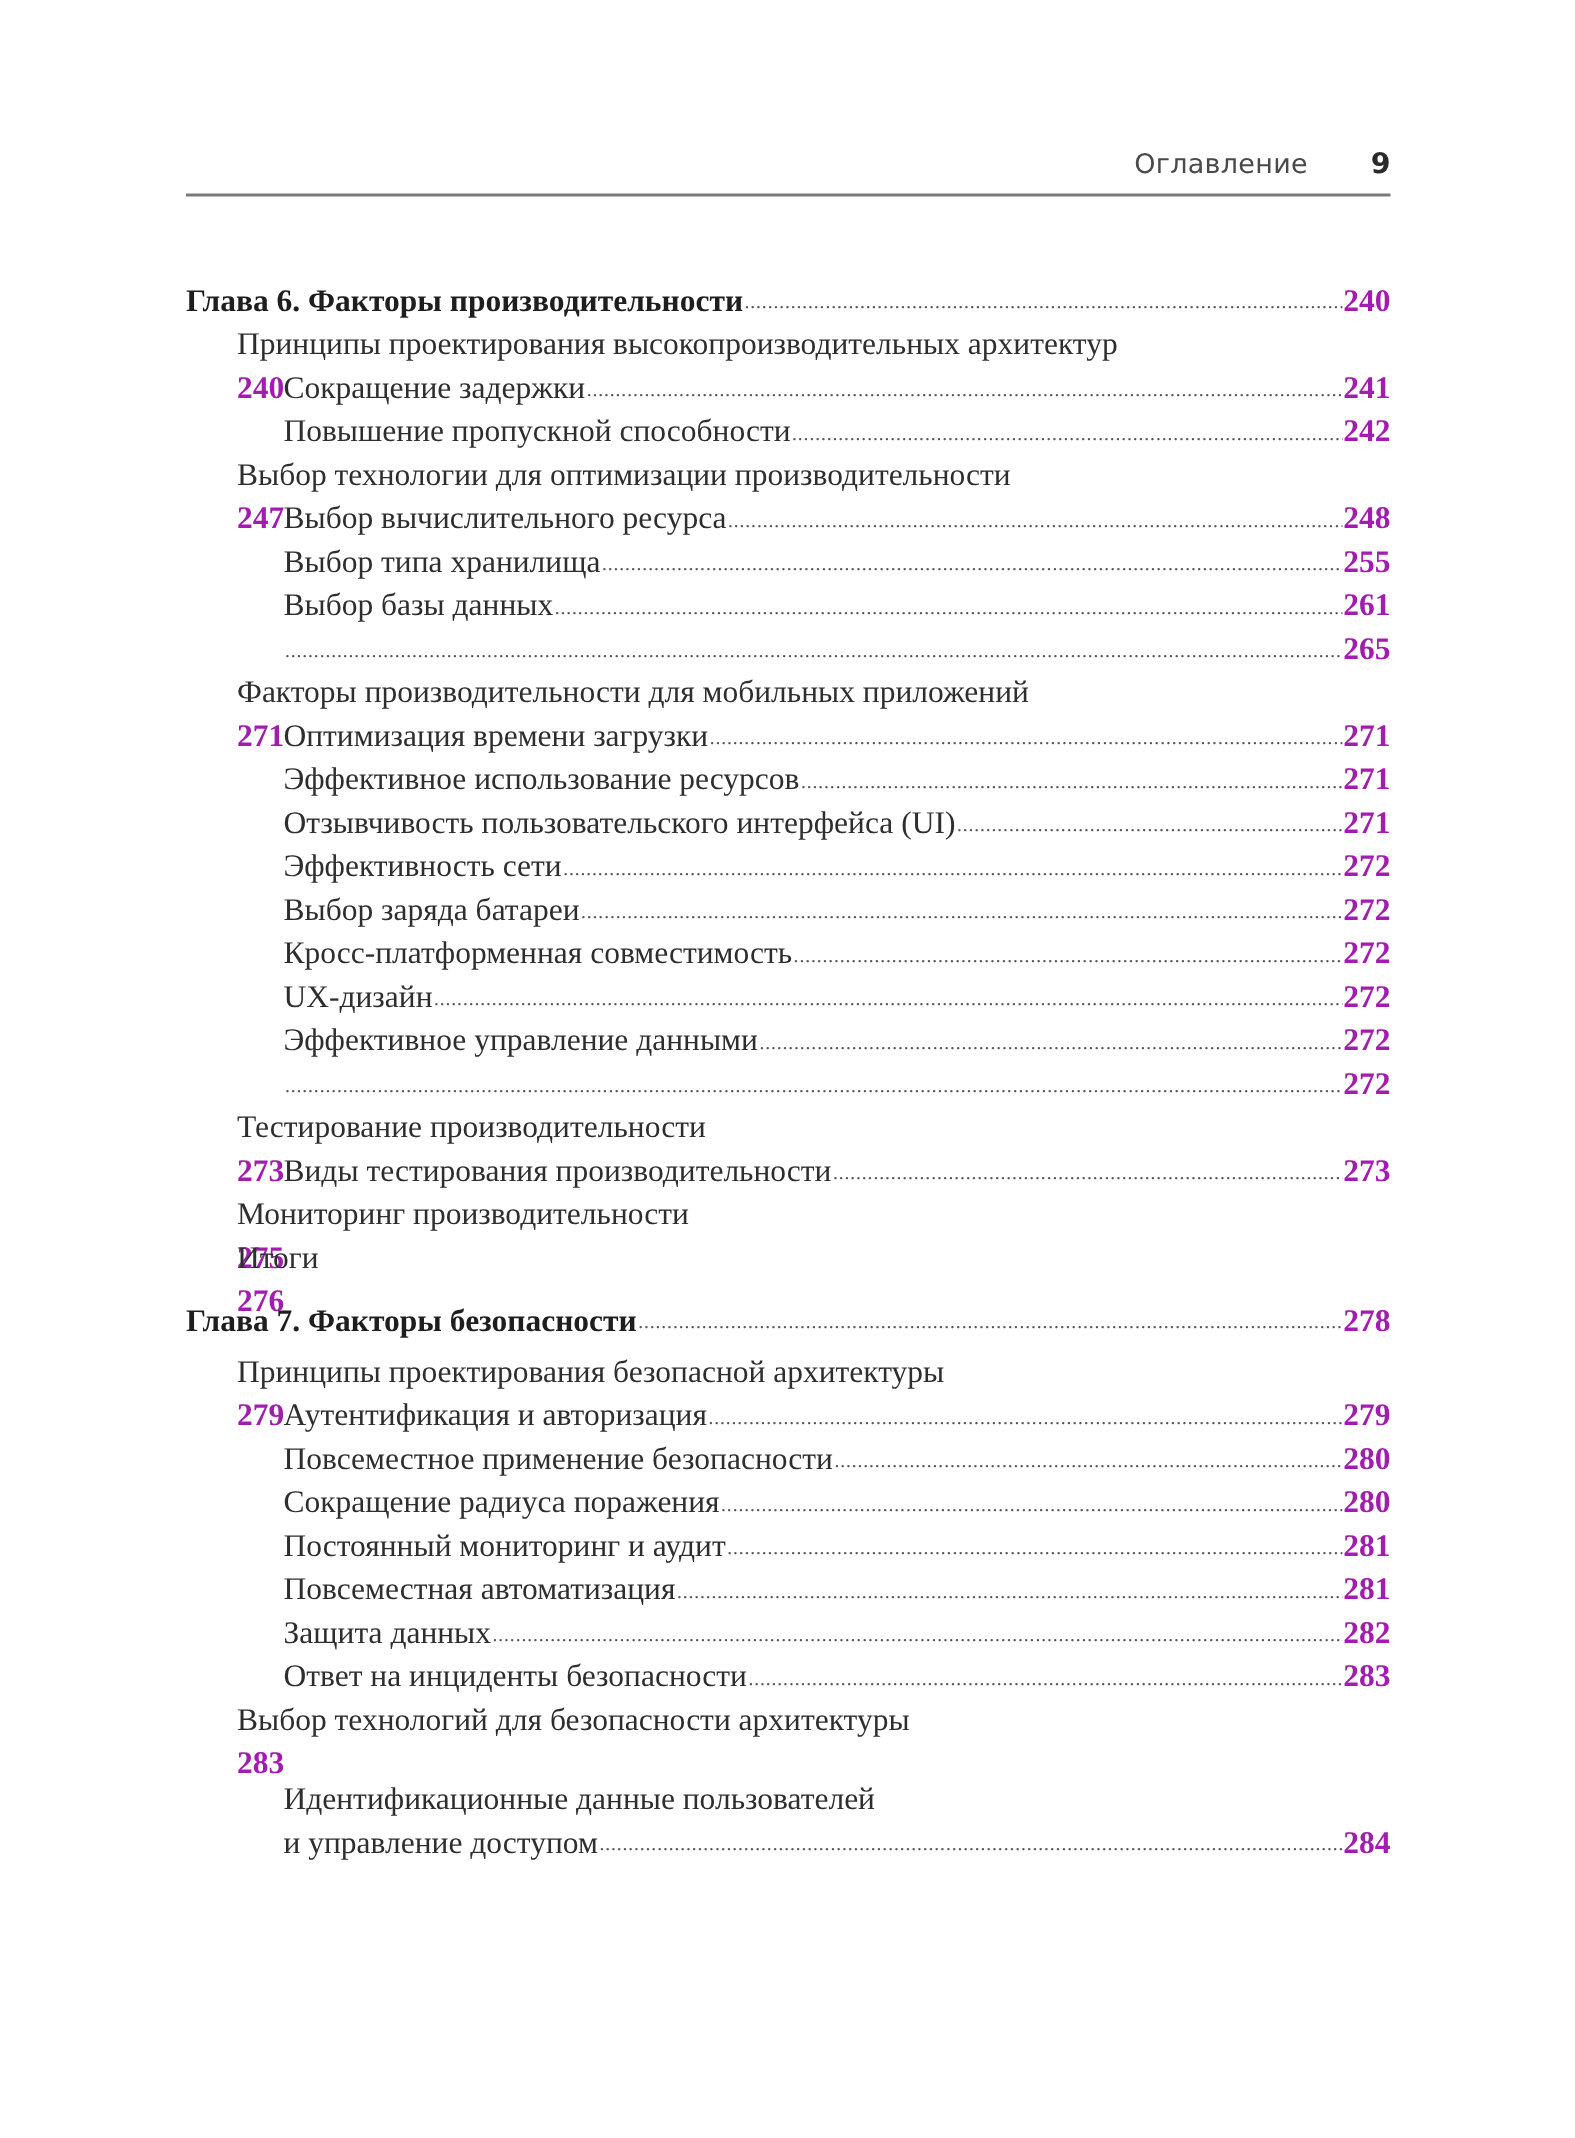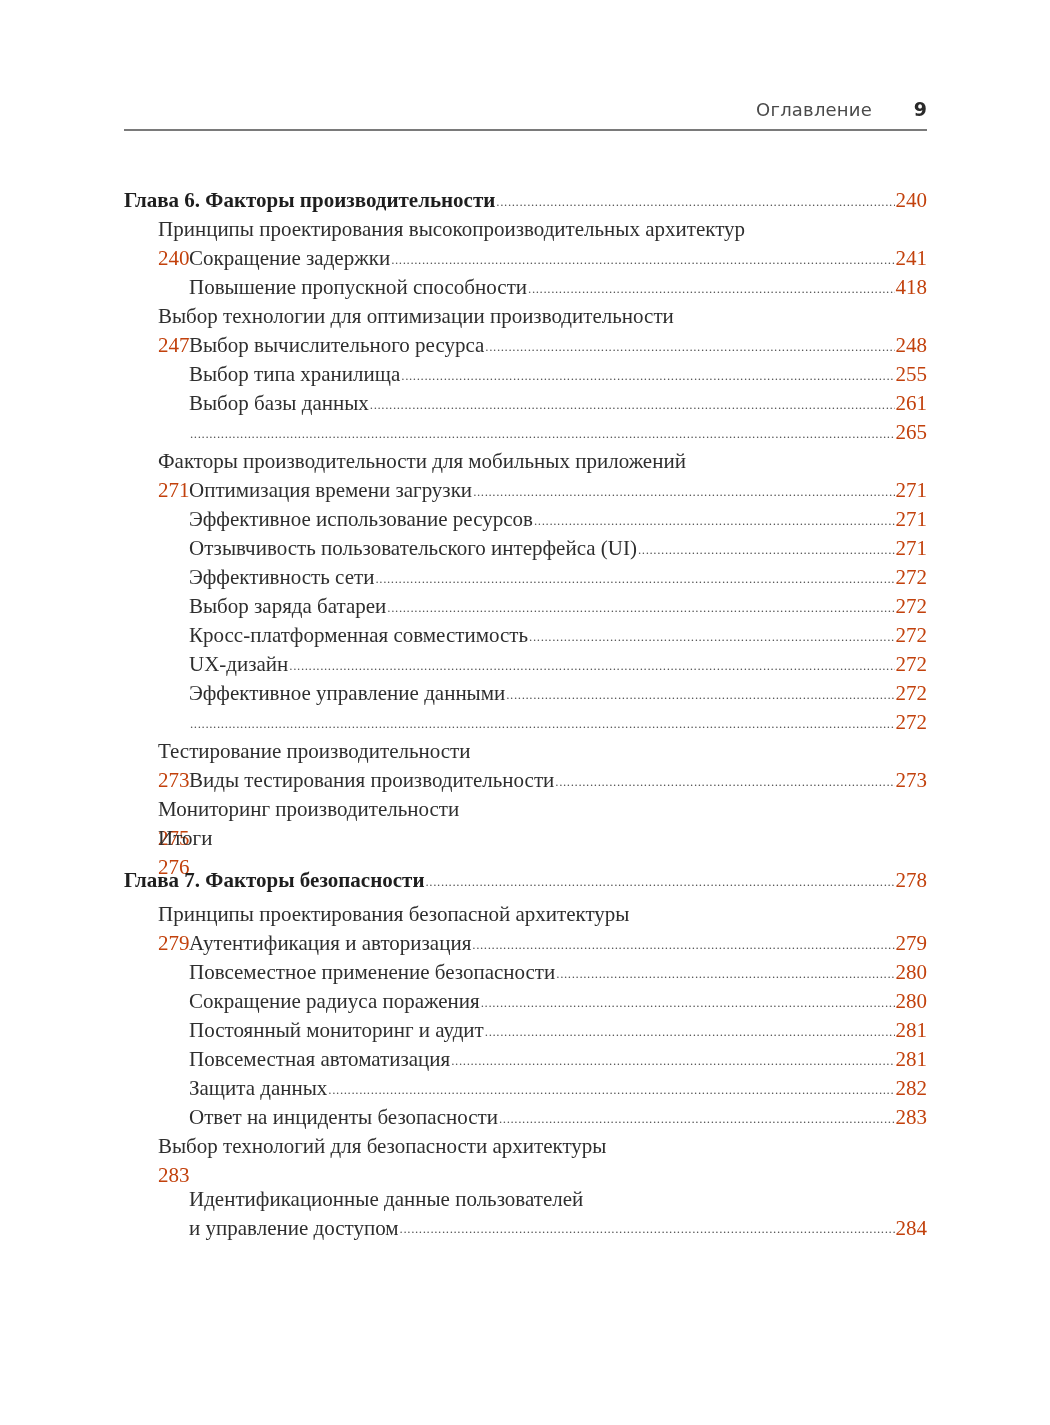--- a/index.html
+++ b/index.html
@@ -64,20 +64,21 @@
     .entry {
       display: flex;
       align-items: baseline;
       height: 29px;
       line-height: 29px;
       white-space: nowrap;
     }
     .entry.level-0 {
       font-weight: bold;
       color: #1e1e1e;
+      align-items: center;
     }
     .entry.level-1 { padding-left: 33px; flex-direction: column; }
     .entry.level-2 { padding-left: 65px; }
     .entry .label {
       flex: 0 0 auto;
     }
     .entry .leader {
       flex: 1 1 auto;
       overflow: hidden;
       margin: 0 1px;
@@ -86,22 +87,22 @@
     }
     .entry .leader::before {
       content: "..........................................................................................................................................................................................................................................................................";
       font-weight: normal;
       font-size: 13px;
       letter-spacing: 0.6px;
       color: #555;
     }
     .entry .page-no {
       flex: 0 0 auto;
-      font-weight: normal;
-      color: #c2410c;
+      font-weight: bold;
+      color: #a21caf;
     }
     .entry.multiline {
       height: auto;
       display: block;
       margin-top: 24px;
     }
     .entry.multiline .line1 {
       height: 29px;
       line-height: 29px;
     }
@@ -140,21 +141,21 @@
       <span class="page-no">240</span>
     </div>
     <div class="entry level-2">
       <span class="label">Сокращение задержки</span>
       <span class="leader"></span>
       <span class="page-no">241</span>
     </div>
     <div class="entry level-2">
       <span class="label">Повышение пропускной способности</span>
       <span class="leader"></span>
-      <span class="page-no">418</span>
+      <span class="page-no">242</span>
     </div>
     <div class="entry level-1">
       <span class="label">Выбор технологии для оптимизации производительности</span>
       <span class="leader"></span>
       <span class="page-no">247</span>
     </div>
     <div class="entry level-2">
       <span class="label">Выбор вычислительного ресурса</span>
       <span class="leader"></span>
       <span class="page-no">248</span>

